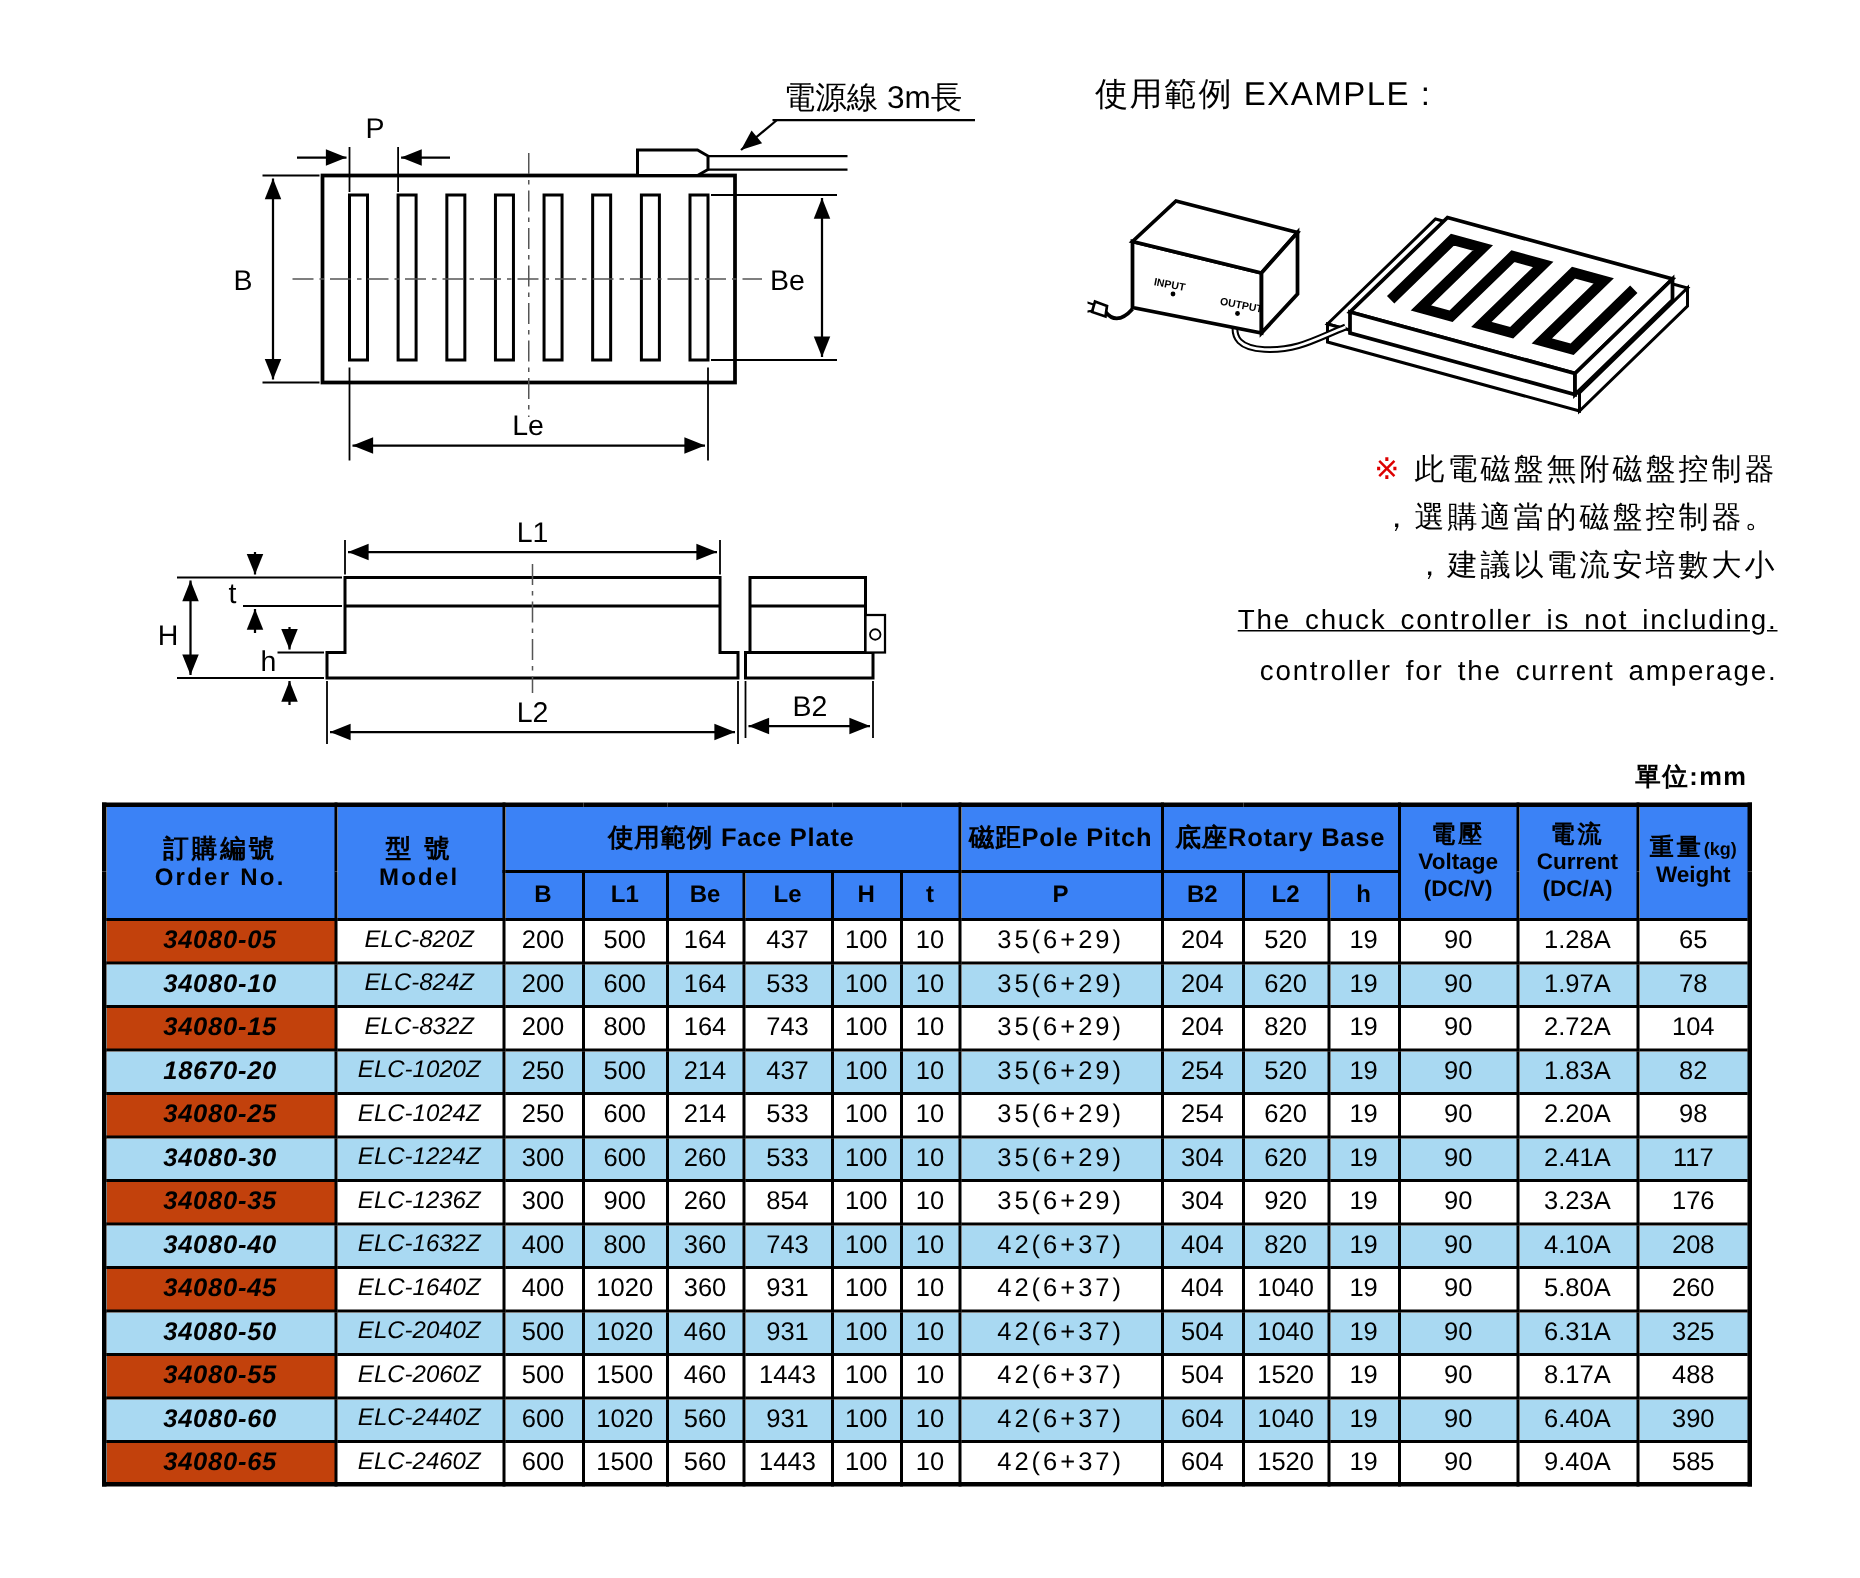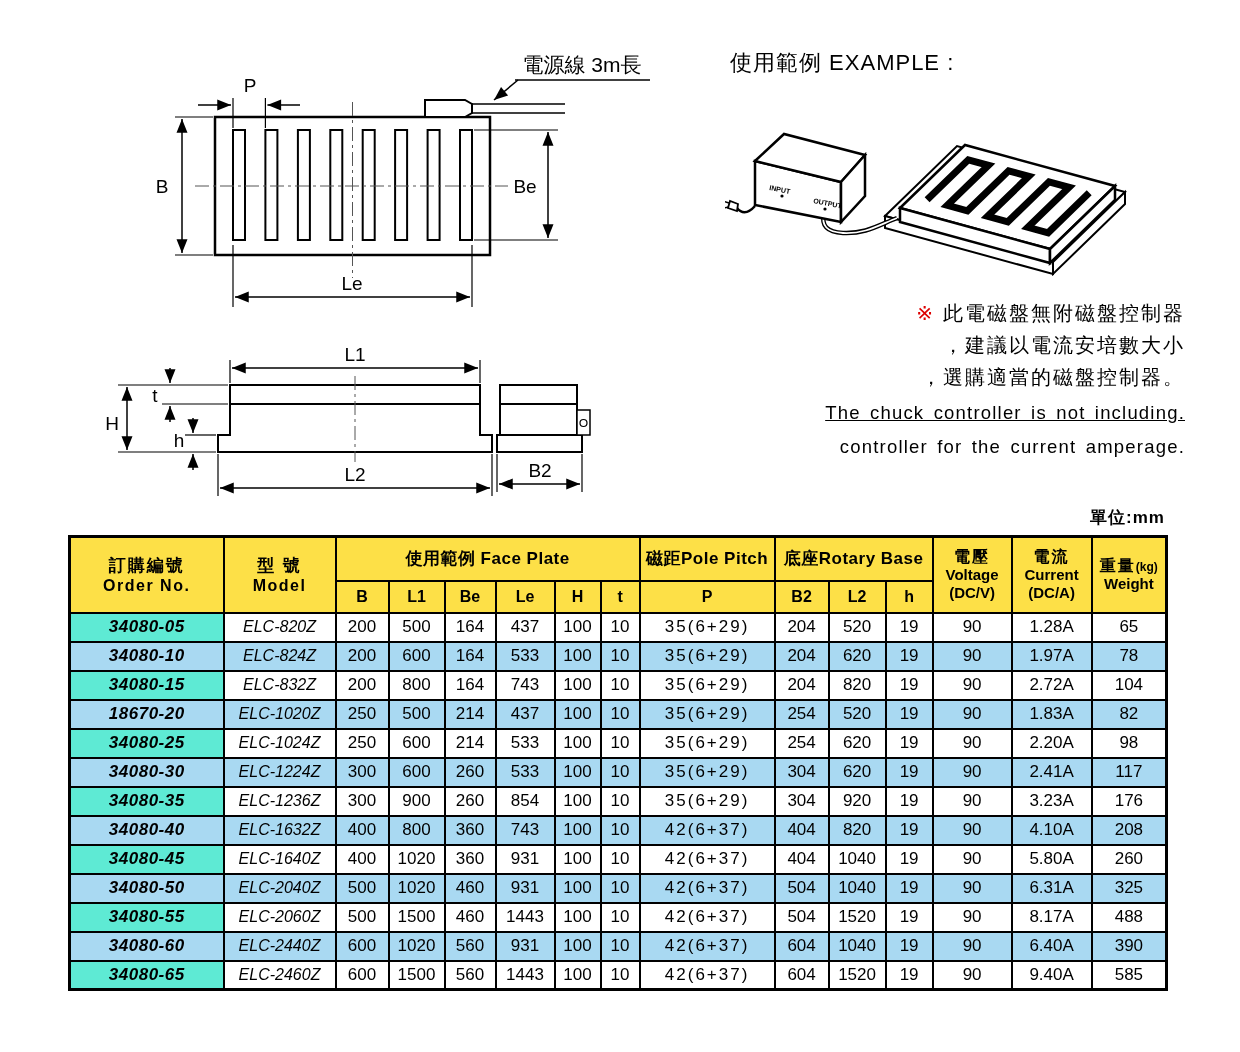--- a/index.html
+++ b/index.html
@@ -31,27 +31,27 @@
   
   .spec-table {
     position:absolute; left:68px; top:535px; width:1097px;
     border-collapse:collapse; table-layout:fixed;
     border:3px solid #000;
   }
   .spec-table th, .spec-table td {
     border:2px solid #000; text-align:center; vertical-align:middle;
     padding:0 2px; overflow:hidden; white-space:nowrap;
   }
-  .spec-table th { background:#fde047; font-weight:bold; }
+  .spec-table th { background:#3b82f6; font-weight:bold; }
   .spec-table tr.h1 { height:44px; }
   .spec-table tr.h2 { height:32px; }
   .spec-table tbody tr { height:29px; }
   .spec-table tbody td { background:#fff; font-size:17px; }
   .spec-table tbody tr.stripe td { background:#a9d9f2; }
-  .spec-table tbody td.col-order { background:#5eead4; font-weight:bold; font-style:italic; letter-spacing:0.5px; }
+  .spec-table tbody td.col-order { background:#c2410c; font-weight:bold; font-style:italic; letter-spacing:0.5px; }
   .spec-table tbody td.col-model { font-size:16px;font-style:italic; }
   .spec-table tbody td.col-pitch { letter-spacing:2px; }
   .hz { font-size:17px; letter-spacing:2px; }
   .he { font-size:16px; letter-spacing:1.5px; }
   .hgroup { font-size:17px; letter-spacing:0.5px; }
   .hsub { font-size:16px; }
   .hv-zh { font-size:16px; letter-spacing:2px; line-height:19px; }
   .hv-en { font-size:15px; line-height:18px; }
   .kg-small { font-size:12px; font-weight:bold; }
 </style>
@@ -192,22 +192,22 @@
 
     <path d="M30,98 C22,107 16,105 12,100" fill="none" stroke="#000" stroke-width="2.5"></path>
     <polygon points="13,96 5,93 3,100 12,103" fill="#fff" stroke="#000" stroke-width="1.8"></polygon>
     <line x1="4" y1="95" x2="-2" y2="93" stroke="#000" stroke-width="1.5"></line>
     <line x1="4" y1="99" x2="-2" y2="100" stroke="#000" stroke-width="1.5"></line>
   </g>
 </svg>
 
 <div class="abs notes">
   <div class="note-zh note-first"><span class="note-marker">※</span><span>此電磁盤無附磁盤控制器</span></div>
+  <div class="note-zh indent">，選購適當的磁盤控制器。</div>
   <div class="note-zh indent">，建議以電流安培數大小</div>
-  <div class="note-zh indent">，選購適當的磁盤控制器。</div>
   <div class="note-en first">The chuck controller is not including.</div>
   <div class="note-en">controller for the current amperage.</div>
 </div>
 
 <div class="abs unit-label">單位:mm</div>
 
 <table class="spec-table">
   <colgroup>
     <col style="width:154px">
       <col style="width:112px">

